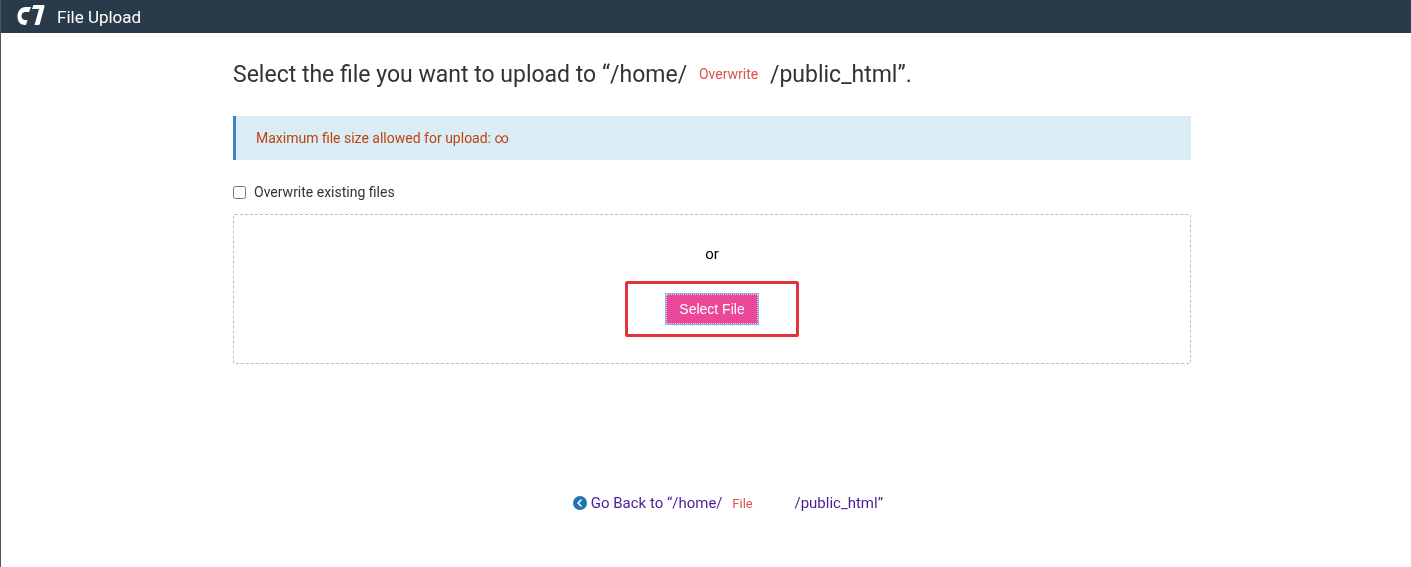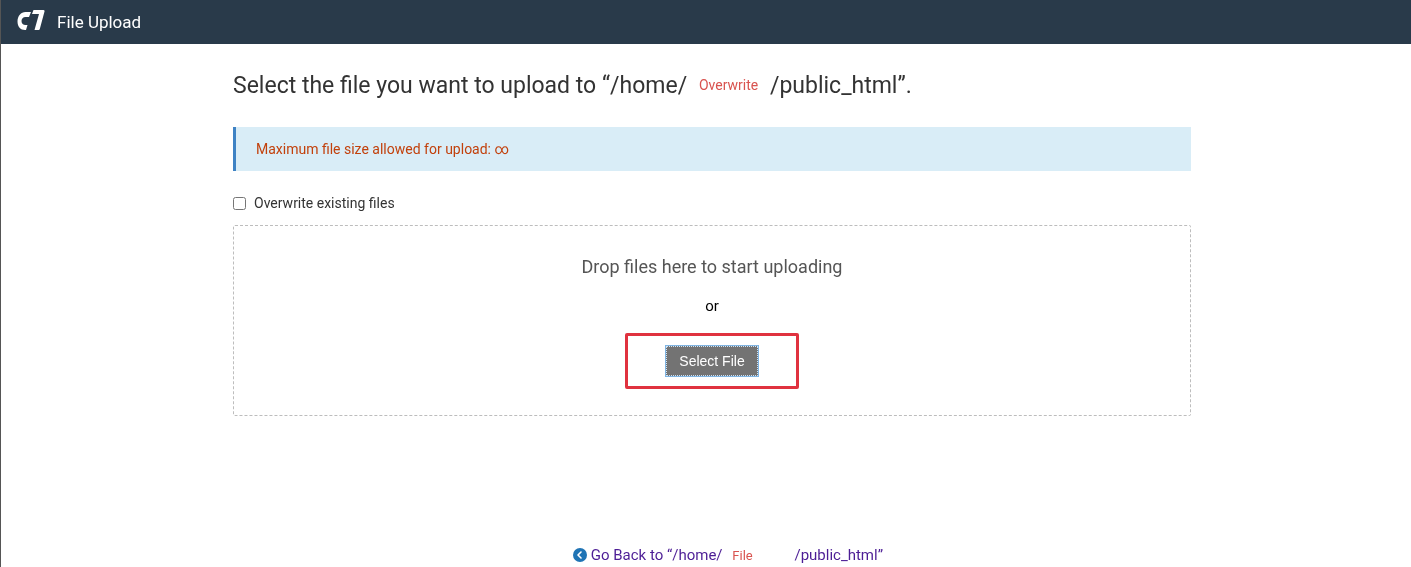--- a/index.html
+++ b/index.html
@@ -8,21 +8,21 @@
       background: #fff;
       color: #333;
       width: 1411px;
       height: 567px;
       overflow: hidden;
       border-left: 1px solid #555;
     }
     .header {
       background: #293a4a;
       color: #fff;
-      height: 44px;
+      height: 33px;
       display: flex;
       align-items: center;
       padding: 0 16px;
     }
     .header-logo {
       display: flex;
       align-items: center;
       gap: 12px;
     }
     .header-title {
@@ -80,21 +80,21 @@
       color: #000000;
       margin-bottom: 18px;
     }
     .select-file-wrap {
       display: inline-block;
       border: 3px solid #e0323f;
       padding: 10px 38px;
       border-radius: 2px;
     }
     .select-file-btn {
-      background: #737373;
+      background: #ec4899;
       color: #fff;
       border: 1px dotted #cfe4f7;
       padding: 6px 12px;
       font-size: 14px;
       cursor: pointer;
       outline: 1px solid #7fb4e2;
     }
     .go-back {
       text-align: center;
       margin-top: 130px;
@@ -150,21 +150,20 @@
   <div class="notice">
     <span>Maximum file size allowed for upload: ∞</span>
   </div>
 
   <label class="overwrite-row">
     <input type="checkbox" style="">
     <span>Overwrite existing files</span>
   </label>
 
   <div class="dropzone">
-    <div class="drop-text">Drop files here to start uploading</div>
     <div class="drop-or">or</div>
     <div class="select-file-wrap">
       <button class="select-file-btn">Select File</button>
     </div>
   </div>
 
   <div class="go-back">
     <a href="#">
       <span class="arrow-icon">
         <svg width="8" height="8" viewBox="0 0 8 8">

